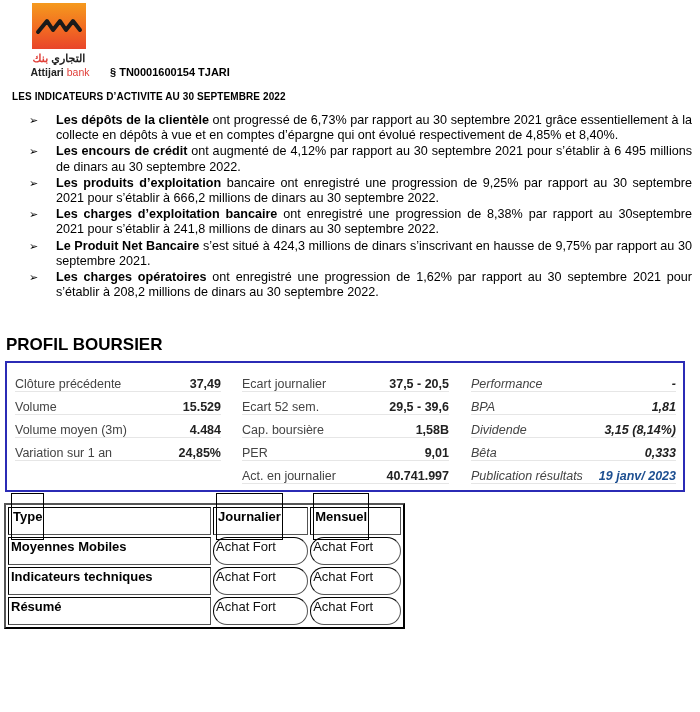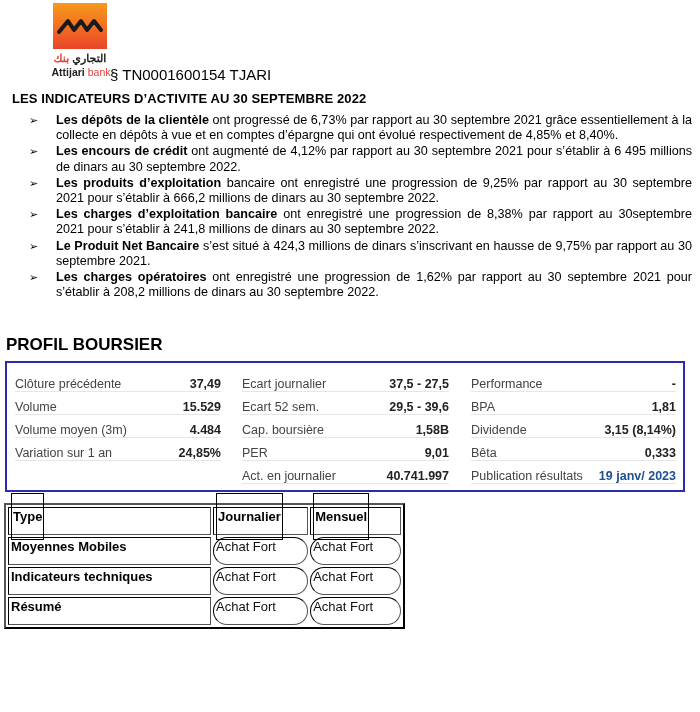--- a/index.html
+++ b/index.html
@@ -1,41 +1,41 @@
 <!DOCTYPE html>
 <html><head>
   <meta charset="utf-8">
   <style>
     html, body { margin: 0; padding: 0; background: #ffffff; }
     body {
       width: 700px; height: 712px; position: relative; overflow: hidden;
       font-family: "Liberation Sans", sans-serif; color: #000;
     }
     .logo {
-      position: absolute; left: 24px; top: 3px; width: 70px; height: 78px; margin-left: 21px;
+      position: absolute; left: 24px; top: 3px; width: 70px; height: 78px;
     }
     .logo-box {
       position: absolute; left: 8px; top: 0; width: 54px; height: 46px;
       background: linear-gradient(180deg, #f59a1e 0%, #f26b22 55%, #e8452a 100%);
     }
     .logo-arabic {
       position: absolute; left: 0; top: 49px; width: 70px; text-align: center;
       font-size: 11px; font-weight: bold; color: #222; letter-spacing: 0px;
     }
     .logo-arabic .red { color: #e0403a; }
     .logo-latin {
       position: absolute; left: 0; top: 63px; width: 72px; text-align: center;
       font-size: 10.5px; font-weight: bold; color: #222; white-space: nowrap;
     }
     .logo-latin .bank { color: #e0403a; font-weight: normal; }
     .ticker {
-      position: absolute; left: 110px; top: 66px; font-size: 15px; font-weight: normal;
+      position: absolute; left: 110px; top: 66px; font-size: 11px; font-weight: bold;
     }
     .main-title {
-      position: absolute; left: 6px; top: 91px; font-size: 13px; font-weight: bold;
+      position: absolute; left: 6px; top: 91px; font-size: 10px; font-weight: bold;
       letter-spacing: 0.1px;
       padding-left: 6px;
     }
     .bullets {
       position: absolute; left: 0; top: 113px; width: 700px; margin: 0; padding: 0;
       list-style: none;
     }
     .bullets li {
       position: relative; padding-left: 56px; padding-right: 8px;
       font-size: 12.6px; line-height: 15.2px; text-align: justify;
@@ -146,41 +146,41 @@
       </div>
     <div class="prow">
         <span class="lbl">Variation sur 1 an</span>
         <span class="val">24,85%</span>
       </div>
   </div>
 
   <div class="pcol" style="left:235px; width:207px;">
     <div class="prow">
         <span class="lbl">Ecart journalier</span>
-        <span class="val">37,5 - 27,5</span>
+        <span class="val">37,5 - 20,5</span>
       </div>
     <div class="prow">
         <span class="lbl">Ecart 52 sem.</span>
         <span class="val">29,5 - 39,6</span>
       </div>
     <div class="prow">
         <span class="lbl">Cap. boursière</span>
         <span class="val">1,58B</span>
       </div>
     <div class="prow">
         <span class="lbl">PER</span>
         <span class="val">9,01</span>
       </div>
     <div class="prow">
         <span class="lbl">Act. en journalier</span>
         <span class="val">40.741.997</span>
       </div>
   </div>
 
-  <div class="pcol" style="left:464px; width:205px;">
+  <div class="pcol" style="left:464px; width:205px;font-style:italic;">
     <div class="prow">
         <span class="lbl">Performance</span>
         <span class="val">-</span>
       </div>
     <div class="prow">
         <span class="lbl">BPA</span>
         <span class="val">1,81</span>
       </div>
     <div class="prow">
         <span class="lbl">Dividende</span>

